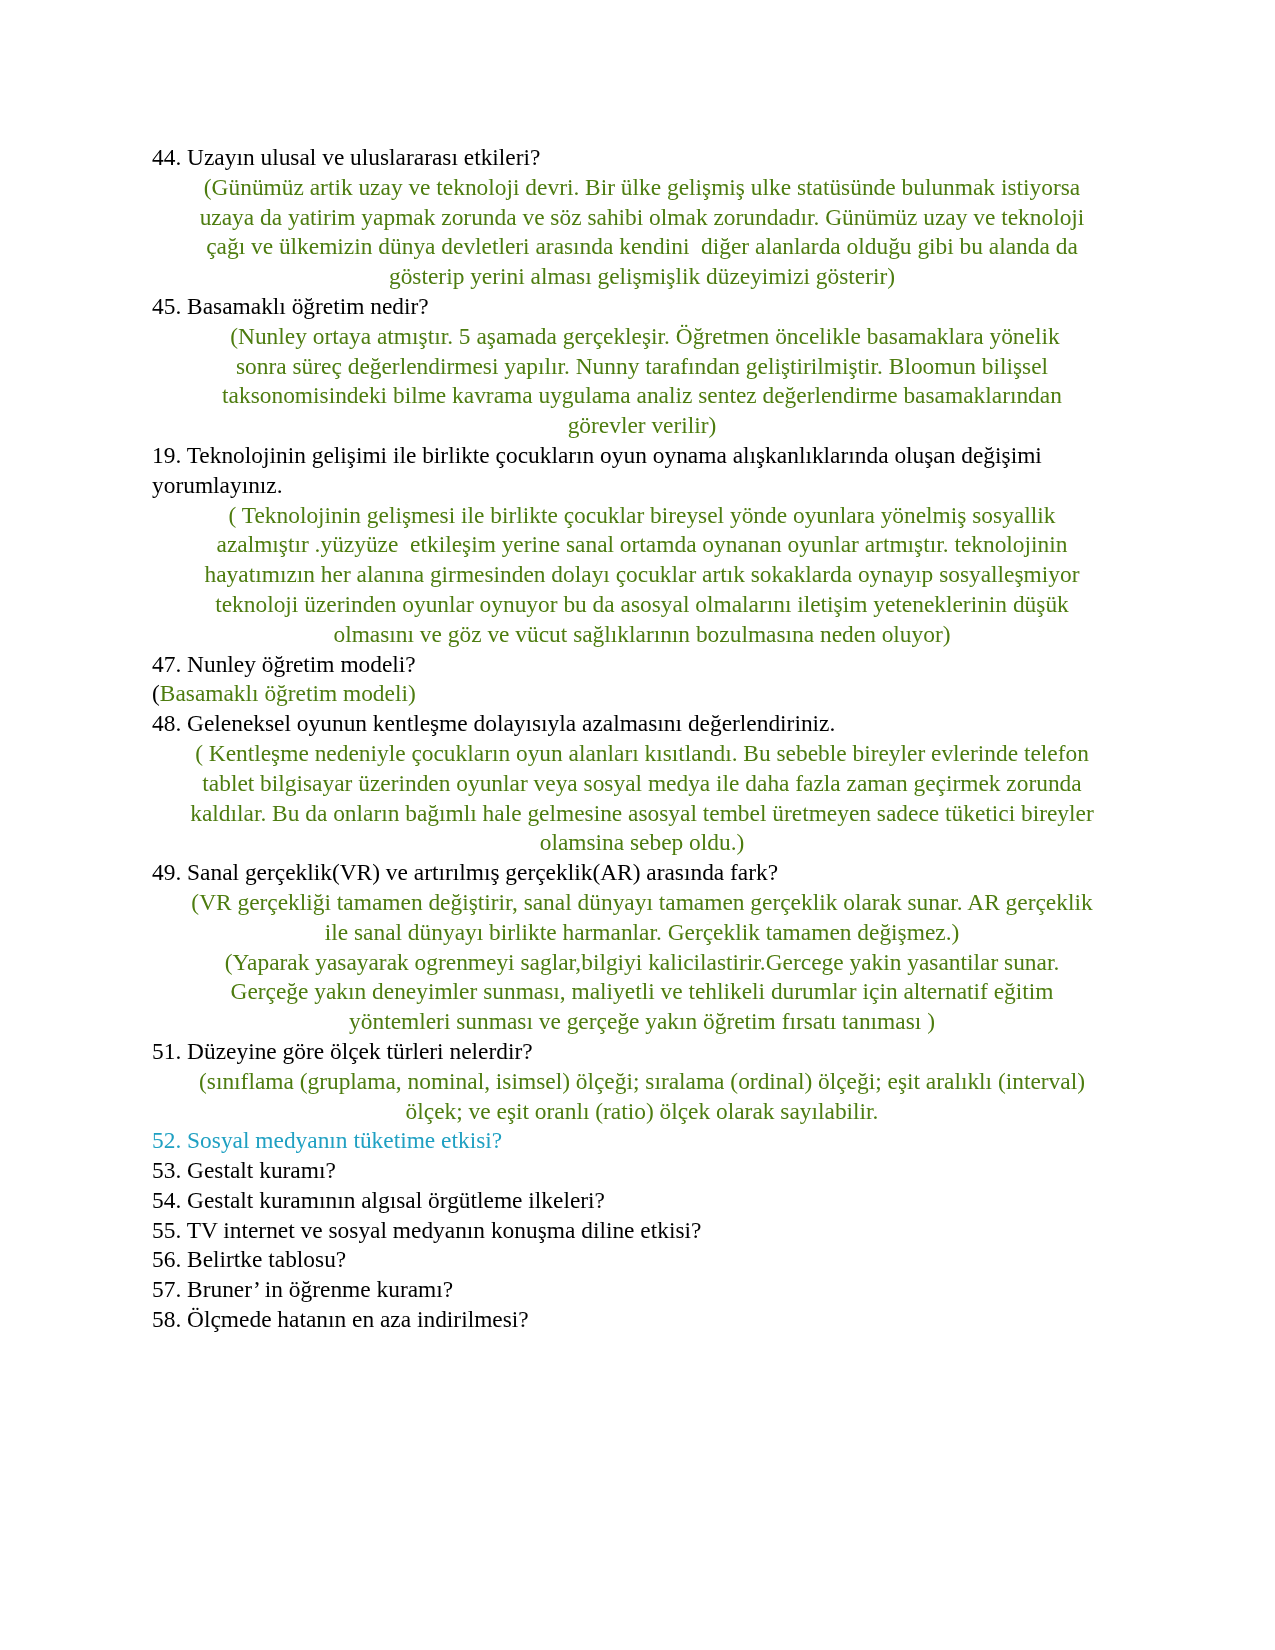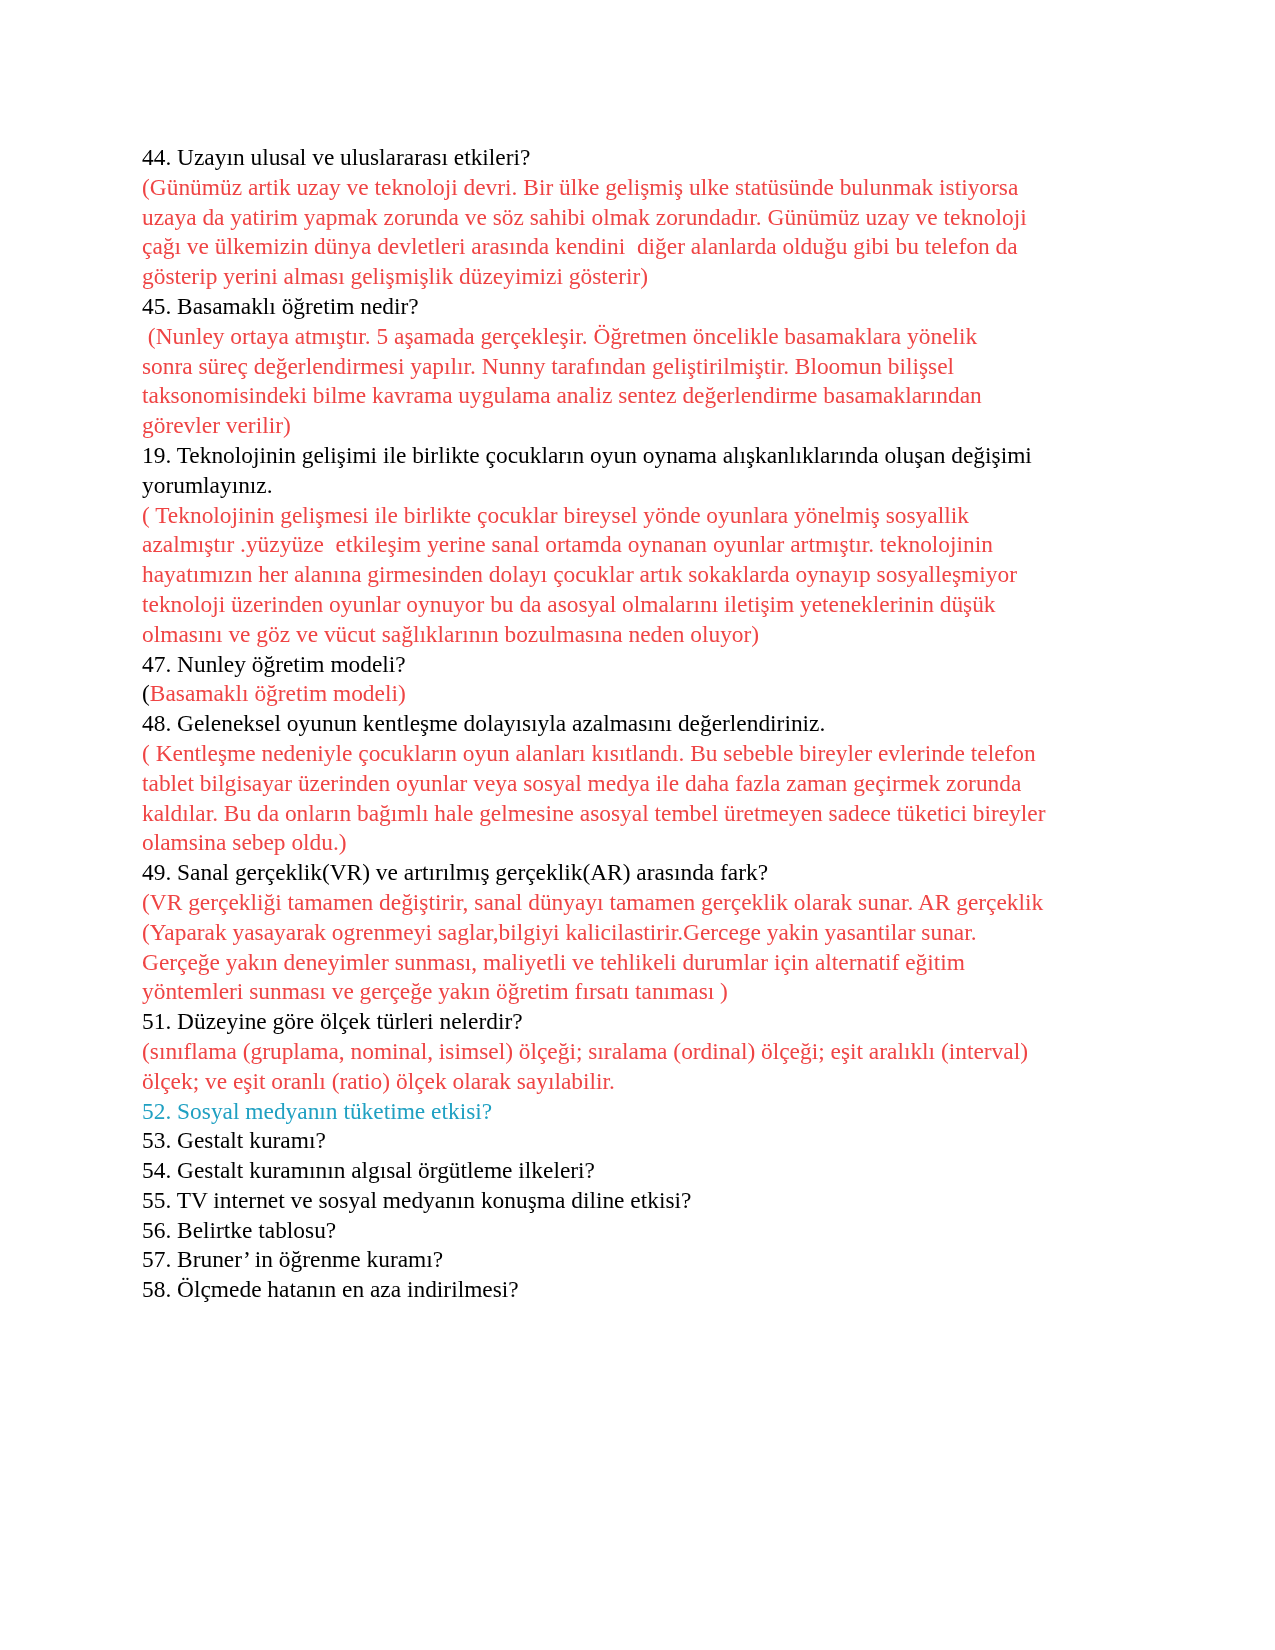--- a/index.html
+++ b/index.html
@@ -8,47 +8,47 @@
       background: #ffffff;
     }
     body {
       width: 1275px;
       height: 1650px;
       position: relative;
       overflow: hidden;
     }
     .page {
       position: absolute;
-      left: 142px;
+      left: 152px;
       top: 143px;
       width: 980px;
       font-family: "Liberation Serif", "DejaVu Serif", serif;
       font-size: 23.4px;
       line-height: 29.8px;
       color: #000000;
     }
     .line {
       white-space: pre;
       display: block;
     }
     .q { color: #000000; }
-    .a { color: #ef4444; }
+    .a { color: #4d7c0f; text-align: center; }
     .hl { color: #1fa0c2; }
     .blk { color: #000000; }
   </style>
 </head>
 <body>
 
 <div class="page">
 
   <div>
     <span class="line q">44. Uzayın ulusal ve uluslararası etkileri?</span>
     <span class="line a">(Günümüz artik uzay ve teknoloji devri. Bir ülke gelişmiş ulke statüsünde bulunmak istiyorsa</span>
     <span class="line a">uzaya da yatirim yapmak zorunda ve söz sahibi olmak zorundadır. Günümüz uzay ve teknoloji</span>
-    <span class="line a">çağı ve ülkemizin dünya devletleri arasında kendini  diğer alanlarda olduğu gibi bu telefon da</span>
+    <span class="line a">çağı ve ülkemizin dünya devletleri arasında kendini  diğer alanlarda olduğu gibi bu alanda da</span>
     <span class="line a">gösterip yerini alması gelişmişlik düzeyimizi gösterir)</span>
   </div>
 
   <div>
     <span class="line q">45. Basamaklı öğretim nedir?</span>
     <span class="line a"> (Nunley ortaya atmıştır. 5 aşamada gerçekleşir. Öğretmen öncelikle basamaklara yönelik</span>
     <span class="line a">sonra süreç değerlendirmesi yapılır. Nunny tarafından geliştirilmiştir. Bloomun bilişsel</span>
     <span class="line a">taksonomisindeki bilme kavrama uygulama analiz sentez değerlendirme basamaklarından</span>
     <span class="line a">görevler verilir)</span>
   </div>
@@ -72,20 +72,21 @@
     <span class="line q">48. Geleneksel oyunun kentleşme dolayısıyla azalmasını değerlendiriniz.</span>
     <span class="line a">( Kentleşme nedeniyle çocukların oyun alanları kısıtlandı. Bu sebeble bireyler evlerinde telefon</span>
     <span class="line a">tablet bilgisayar üzerinden oyunlar veya sosyal medya ile daha fazla zaman geçirmek zorunda</span>
     <span class="line a">kaldılar. Bu da onların bağımlı hale gelmesine asosyal tembel üretmeyen sadece tüketici bireyler</span>
     <span class="line a">olamsina sebep oldu.)</span>
   </div>
 
   <div>
     <span class="line q">49. Sanal gerçeklik(VR) ve artırılmış gerçeklik(AR) arasında fark?</span>
     <span class="line a">(VR gerçekliği tamamen değiştirir, sanal dünyayı tamamen gerçeklik olarak sunar. AR gerçeklik</span>
+    <span class="line a">ile sanal dünyayı birlikte harmanlar. Gerçeklik tamamen değişmez.)</span>
   </div>
 
   <div>
     <span class="line a">(Yaparak yasayarak ogrenmeyi saglar,bilgiyi kalicilastirir.Gercege yakin yasantilar sunar.</span>
     <span class="line a">Gerçeğe yakın deneyimler sunması, maliyetli ve tehlikeli durumlar için alternatif eğitim</span>
     <span class="line a">yöntemleri sunması ve gerçeğe yakın öğretim fırsatı tanıması )</span>
   </div>
 
   <div>
     <span class="line q">51. Düzeyine göre ölçek türleri nelerdir?</span>

